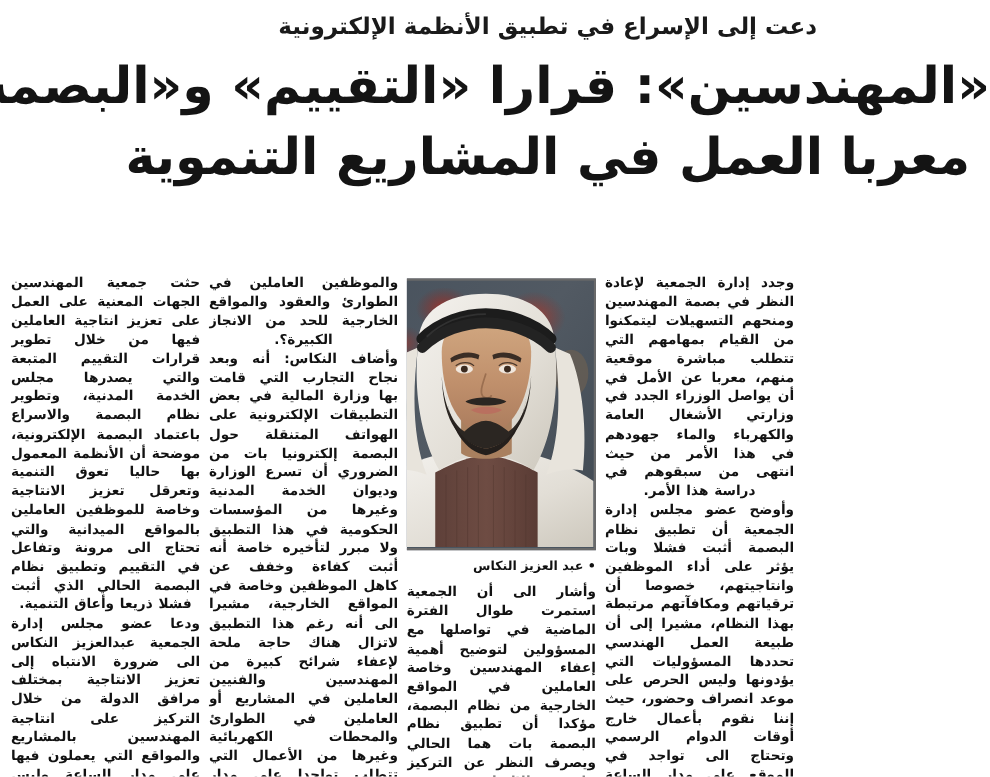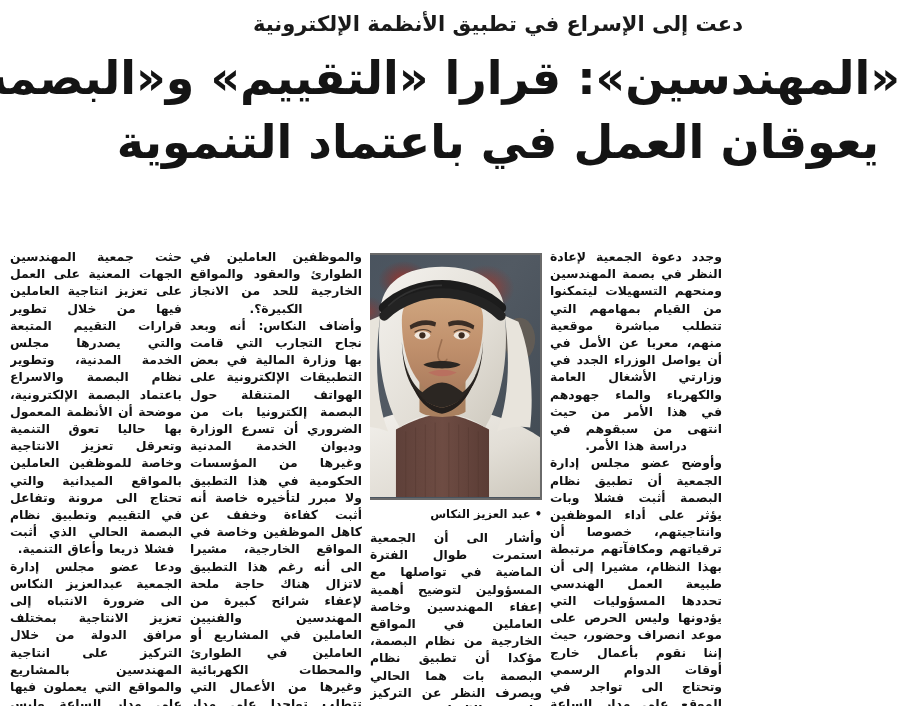--- a/index.html
+++ b/index.html
@@ -132,21 +132,21 @@
 </style>
 </head>
 <body>
 
 <div class="page">
 
   <div class="headline-block">
     <div class="kicker">دعت إلى الإسراع في تطبيق الأنظمة الإلكترونية</div>
     <div class="headline">
       <span class="hl-line hl-line-1">«المهندسين»: قرارا «التقييم» و«البصمة»</span>
-      <span class="hl-line hl-line-2">يعوقان العمل في باعتماد التنموية</span>
+      <span class="hl-line hl-line-2">معربا العمل في المشاريع التنموية</span>
     </div>
   </div>
 
   <div class="body-area">
 
     <div class="col">
       <p>حثت جمعية المهندسين الجهات المعنية على العمل على تعزيز انتاجية العاملين فيها من خلال تطوير قرارات التقييم المتبعة والتي يصدرها مجلس الخدمة المدنية، وتطوير نظام البصمة والاسراع باعتماد البصمة الإلكترونية، موضحة أن الأنظمة المعمول بها حاليا تعوق التنمية وتعرقل تعزيز الانتاجية وخاصة للموظفين العاملين بالمواقع الميدانية والتي تحتاج الى مرونة وتفاعل في التقييم وتطبيق نظام البصمة الحالي الذي أثبت فشلا ذريعا وأعاق التنمية.</p>
       <p>ودعا عضو مجلس إدارة الجمعية عبدالعزيز النكاس الى ضرورة الانتباه إلى تعزيز الانتاجية بمختلف مرافق الدولة من خلال التركيز على انتاجية المهندسين بالمشاريع والمواقع التي يعملون فيها على مدار الساعة وليس على مواعيد حضورهم وانصرافهم، مضيفا أنه بات من الضروري أن نسرع في اعتماد البصمة الالكترونية للأعمال الميدانية للمهندسين والفنيين</p>
     </div>
 
@@ -248,18 +248,18 @@
           <path d="M44 52 C60 37 80 31 99 31" stroke="#3a3a3a" stroke-width="1.6" fill="none" opacity="0.7"></path>
         </svg>
       </div>
 
       <div class="caption">• عبد العزيز النكاس</div>
 
       <p>وأشار الى أن الجمعية استمرت طوال الفترة الماضية في تواصلها مع المسؤولين لتوضيح أهمية إعفاء المهندسين وخاصة العاملين في المواقع الخارجية من نظام البصمة، مؤكدا أن تطبيق نظام البصمة بات هما الحالي ويصرف النظر عن التركيز على الالتزام بجودة المشاريع والاشراف على تنفيذها.</p>
     </div>
 
     <div class="col">
-      <p>وجدد دعوة الجمعية لإعادة النظر في بصمة المهندسين ومنحهم التسهيلات ليتمكنوا من القيام بمهامهم التي تتطلب مباشرة موقعية منهم، معربا عن الأمل في أن يواصل الوزراء الجدد في وزارتي الأشغال العامة والكهرباء والماء جهودهم في هذا الأمر من حيث انتهى من سبقوهم في دراسة هذا الأمر.</p>
+      <p>وجدد إدارة الجمعية لإعادة النظر في بصمة المهندسين ومنحهم التسهيلات ليتمكنوا من القيام بمهامهم التي تتطلب مباشرة موقعية منهم، معربا عن الأمل في أن يواصل الوزراء الجدد في وزارتي الأشغال العامة والكهرباء والماء جهودهم في هذا الأمر من حيث انتهى من سبقوهم في دراسة هذا الأمر.</p>
       <p>وأوضح عضو مجلس إدارة الجمعية أن تطبيق نظام البصمة أثبت فشلا وبات يؤثر على أداء الموظفين وانتاجيتهم، خصوصا أن ترقياتهم ومكافآتهم مرتبطة بهذا النظام، مشيرا إلى أن طبيعة العمل الهندسي تحددها المسؤوليات التي يؤدونها وليس الحرص على موعد انصراف وحضور، حيث إننا نقوم بأعمال خارج أوقات الدوام الرسمي وتحتاج الى تواجد في الموقع على مدار الساعة وهذا يعرقل نسب الانجاز في المشاريع ويقلل من جودتها فالأصل في الموضوع المهندس الذي يقوم بهذه الأعمال ويراقبها وليس تطبيق نظام البصمة.</p>
     </div>
 
   </div>
 </div>
 
 </body></html>

